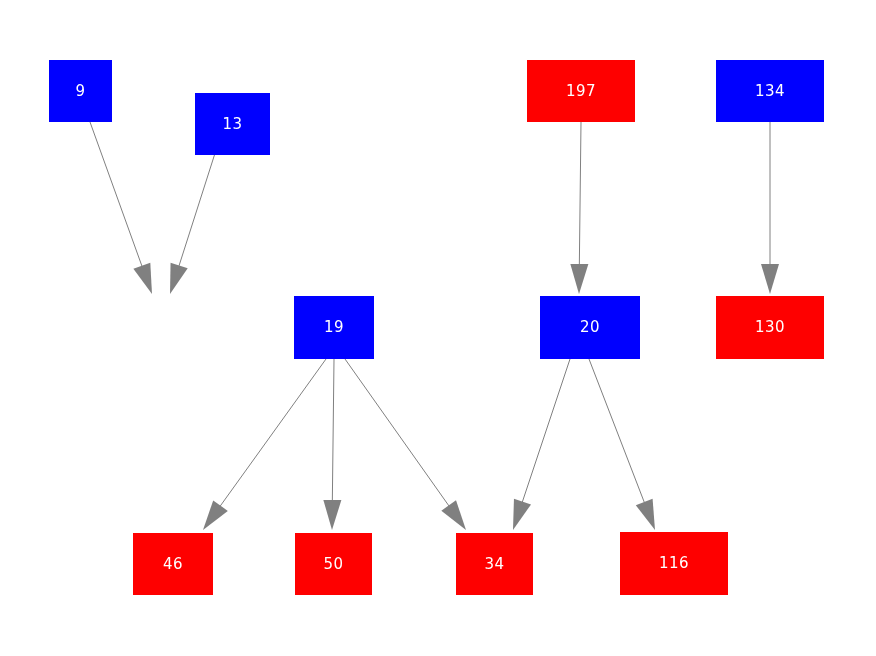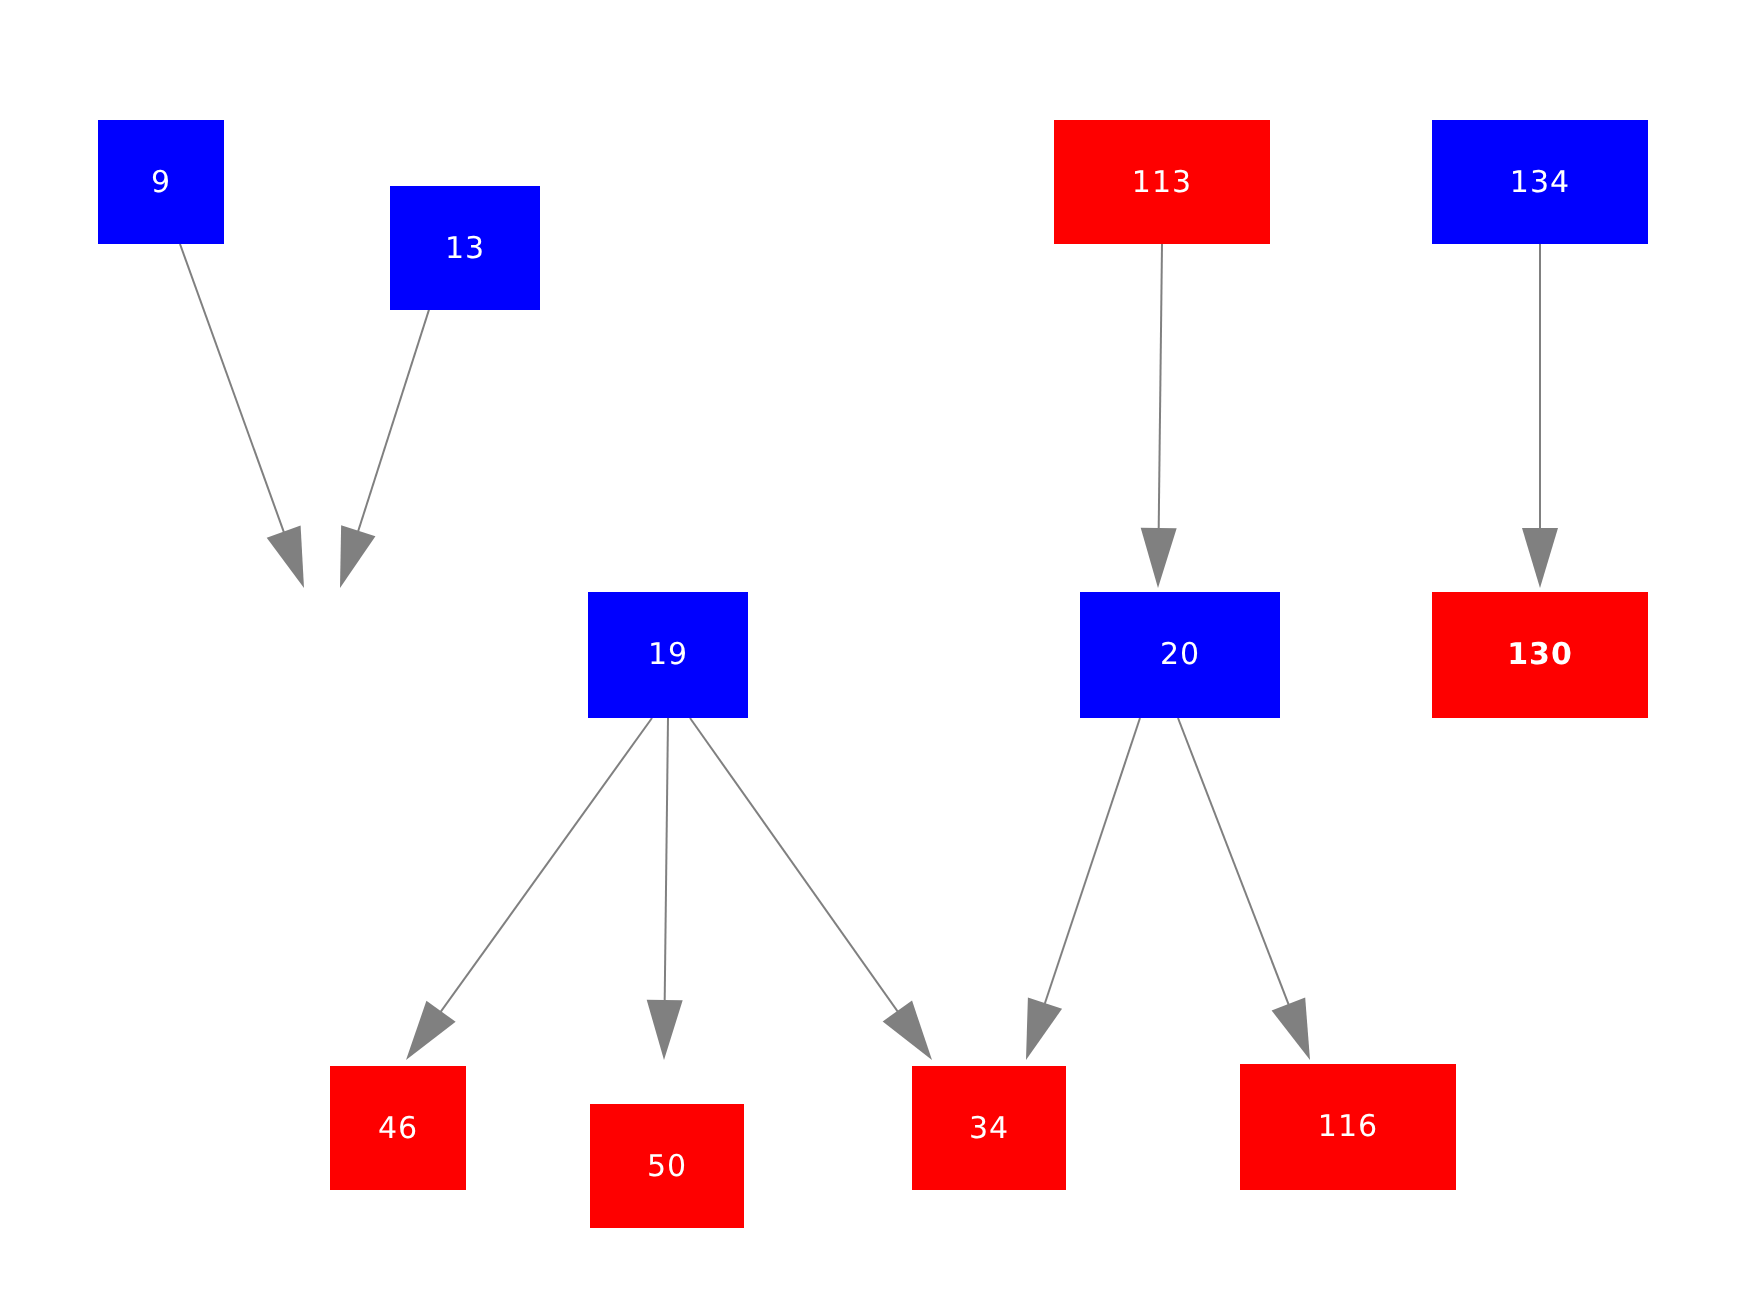--- a/index.html
+++ b/index.html
@@ -83,38 +83,38 @@
         <polygon points="655,530 635.8014240080711,505.2529864451863 652.5940403488376,498.7716257522589" fill="#808080"></polygon>
       </g>
     </svg>
 <div class="node" style="left: 49px; top: 60px; width: 63px; height: 62px; background: rgb(0, 0, 255);">
       <span class="node-label" style="color: rgb(255, 255, 255);">9</span>
     </div>
     <div class="node" style="left: 195px; top: 60px; width: 75px; height: 62px; background: rgb(0, 0, 255); margin-top: 33px;">
       <span class="node-label" style="color: rgb(255, 255, 255);">13</span>
     </div>
     <div class="node" style="left: 527px; top: 60px; width: 108px; height: 62px; background: rgb(254, 0, 0);">
-      <span class="node-label" style="color: rgb(255, 255, 255);">113</span>
+      <span class="node-label" style="color: rgb(255, 255, 255);">197</span>
     </div>
     <div class="node" style="left: 716px; top: 60px; width: 108px; height: 62px; background: rgb(0, 0, 255);">
       <span class="node-label" style="color: rgb(255, 255, 255);">134</span>
     </div>
     <div class="node" style="left: 294px; top: 296px; width: 80px; height: 63px; background: rgb(0, 0, 255);">
       <span class="node-label" style="color: rgb(255, 255, 255); text-align: right;">19</span>
     </div>
     <div class="node" style="left: 540px; top: 296px; width: 100px; height: 63px; background: rgb(0, 0, 255);">
       <span class="node-label" style="color: rgb(255, 255, 255);">20</span>
     </div>
-    <div class="node" style="left: 716px; top: 296px; width: 108px; height: 63px; background: rgb(254, 0, 0); font-weight: bold;">
+    <div class="node" style="left: 716px; top: 296px; width: 108px; height: 63px; background: rgb(254, 0, 0);">
       <span class="node-label" style="color: rgb(255, 255, 255);">130</span>
     </div>
-    <div class="node" style="left: 133px; top: 533px; width: 68px; height: 62px; background: rgb(254, 0, 0); margin-left: 32px;">
+    <div class="node" style="left: 133px; top: 533px; width: 80px; height: 62px; background: rgb(254, 0, 0);">
       <span class="node-label" style="color: rgb(255, 255, 255);">46</span>
     </div>
-    <div class="node" style="left: 295px; top: 533px; width: 77px; height: 62px; background: rgb(254, 0, 0); margin-top: 19px;">
+    <div class="node" style="left: 295px; top: 533px; width: 77px; height: 62px; background: rgb(254, 0, 0);">
       <span class="node-label" style="color: rgb(255, 255, 255);">50</span>
     </div>
     <div class="node" style="left: 456px; top: 533px; width: 77px; height: 62px; background: rgb(254, 0, 0);">
       <span class="node-label" style="color: rgb(255, 255, 255);">34</span>
     </div>
     <div class="node" style="left: 620px; top: 532px; width: 108px; height: 63px; background: rgb(254, 0, 0);">
       <span class="node-label" style="color: rgb(255, 255, 255);">116</span>
     </div>
   </div>
 

